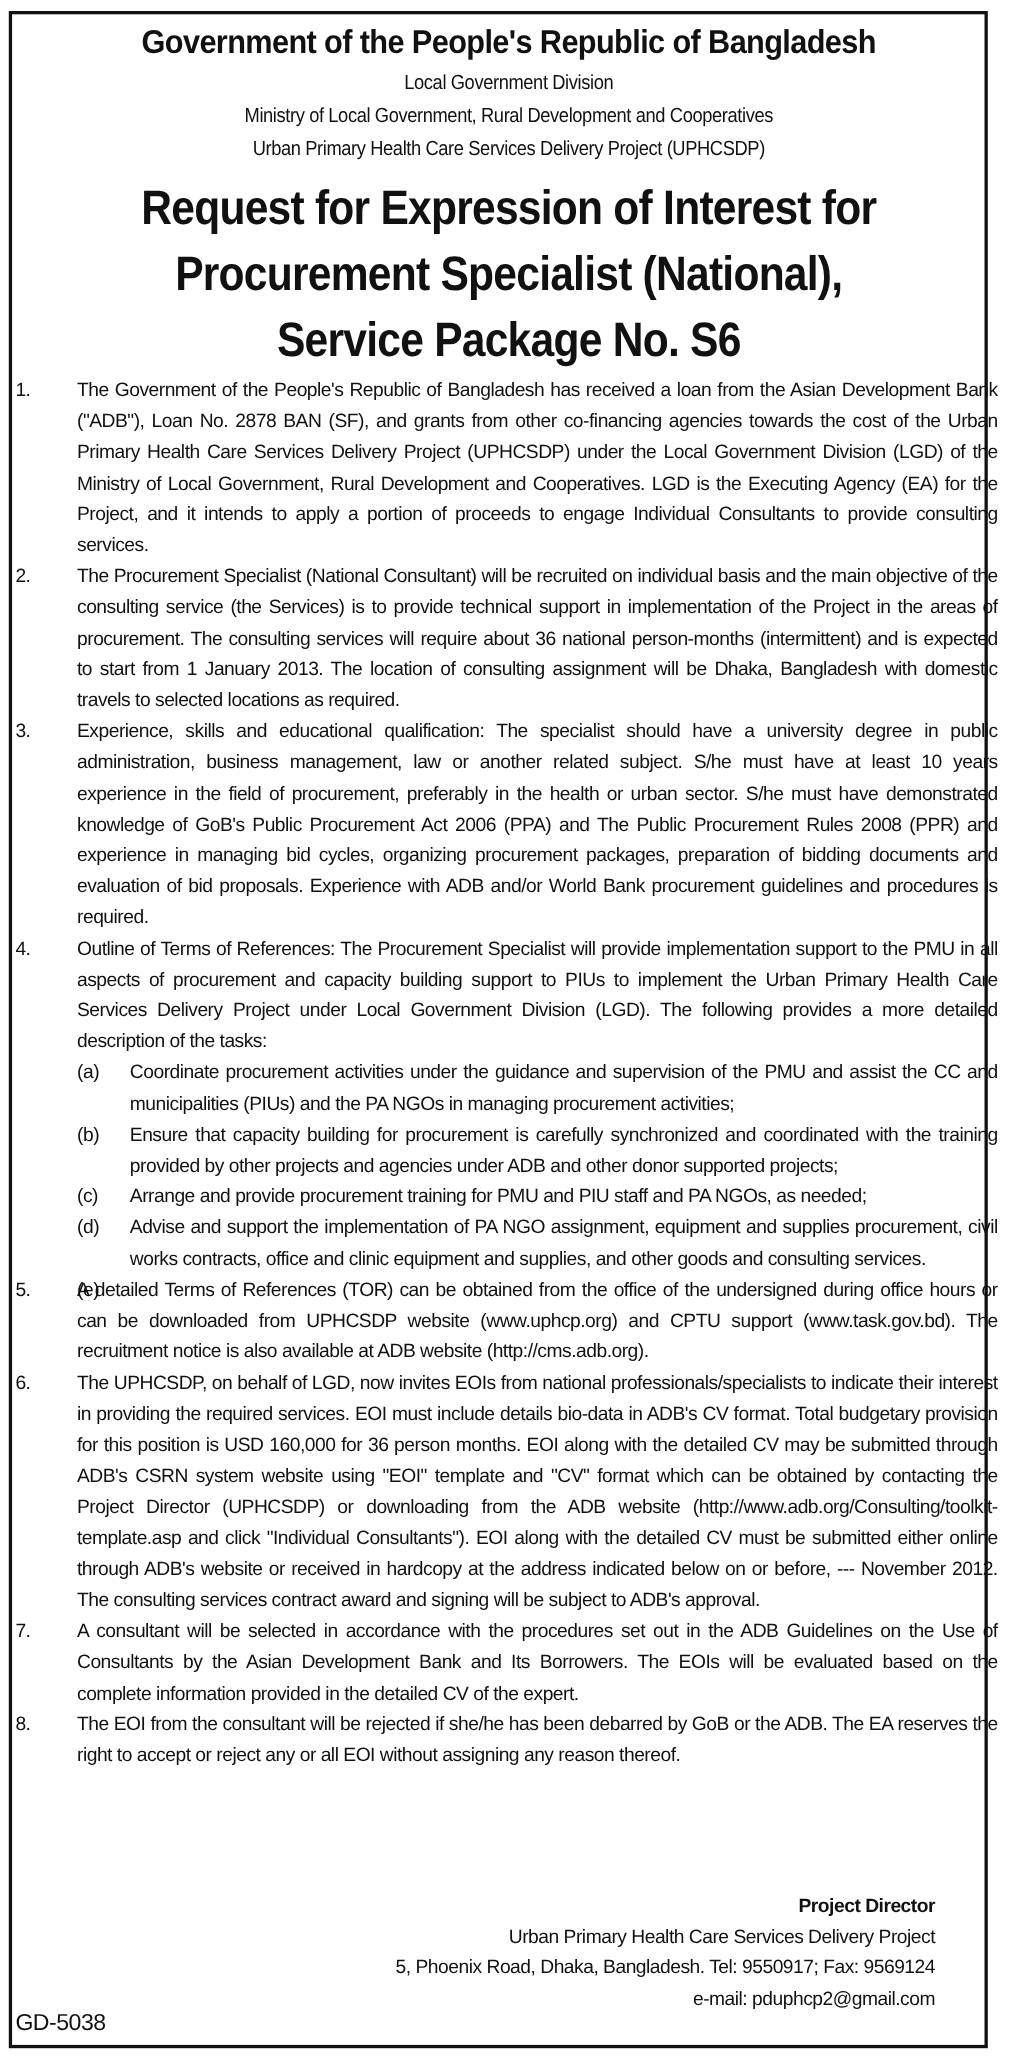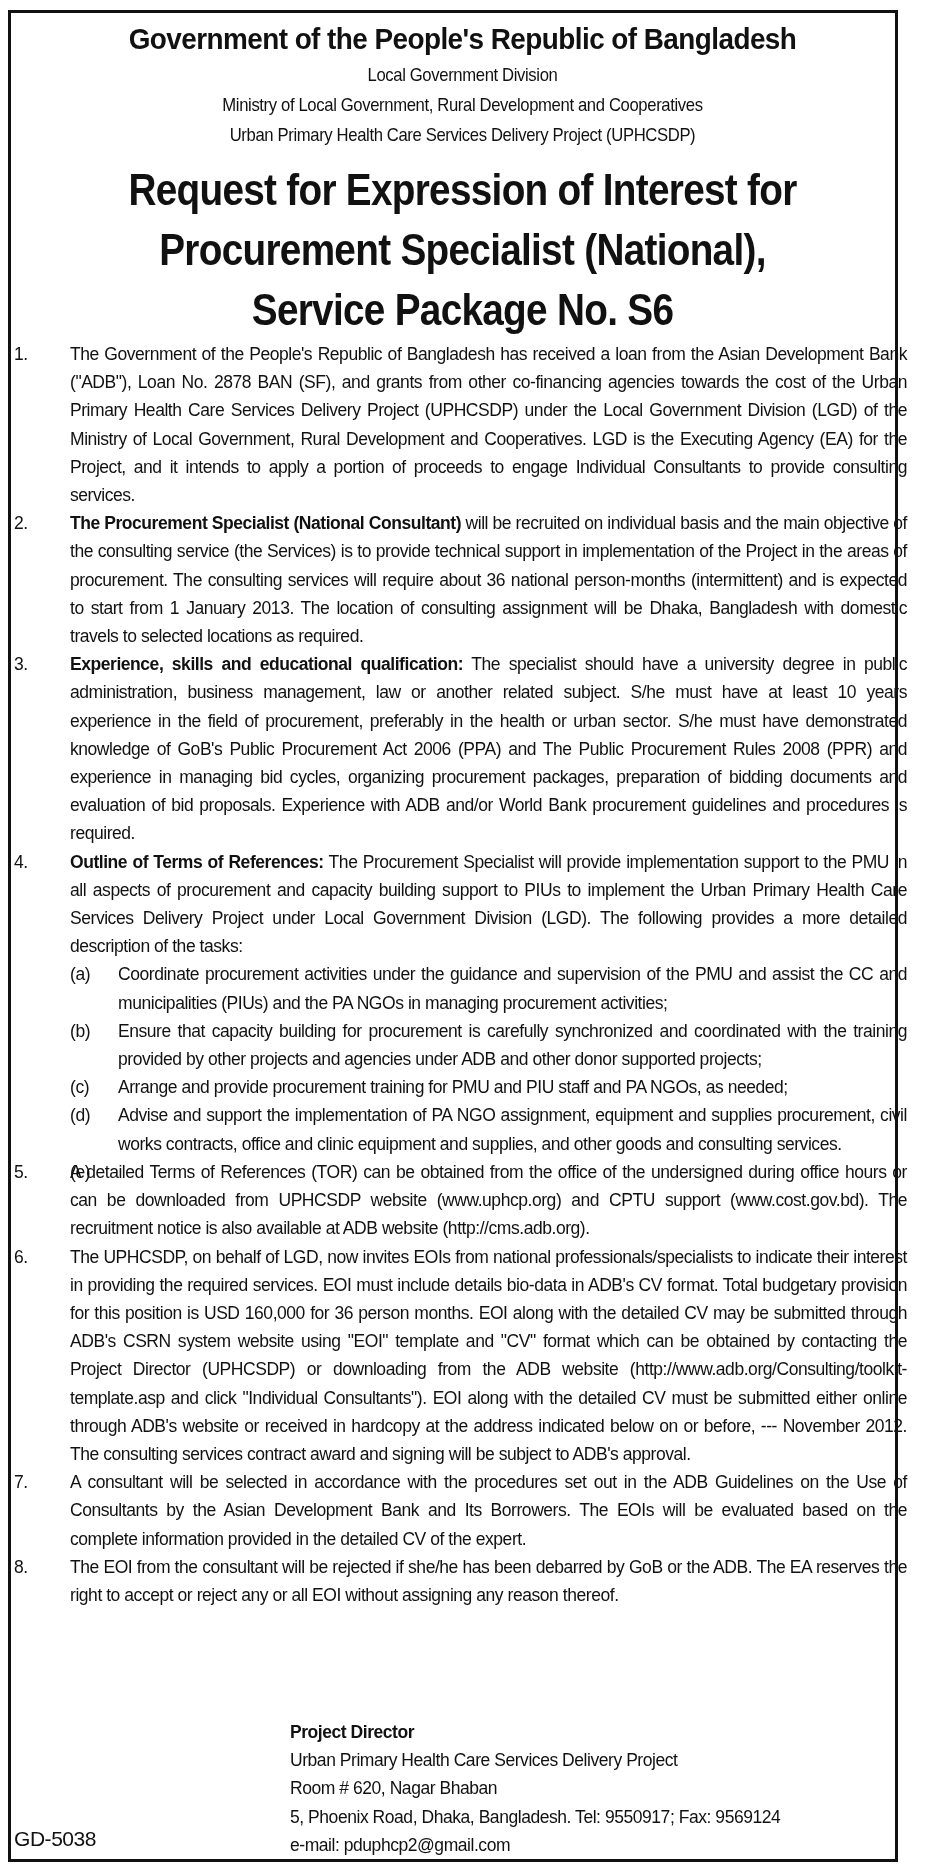--- a/index.html
+++ b/index.html
@@ -12,25 +12,25 @@
          letter-spacing: -0.6px; transform: scaleX(0.93); transform-origin: center; }
   .sub { position: absolute; left: 0; right: 0; font-size: 18.5px; letter-spacing: -0.4px;
          transform: scaleX(0.9); transform-origin: center; }
   .sub1 { top: 64px; } .sub2 { top: 94px; } .sub3 { top: 124px; }
   .title { position: absolute; left: 0; right: 0; top: 160px; font-size: 44px; font-weight: bold;
            line-height: 60px; letter-spacing: -0.8px; transform: scaleX(0.88); transform-origin: center top; }
   .body { position: absolute; left: 14px; right: 18px; top: 340px; font-size: 17.5px; line-height: 28.2px;
           letter-spacing: -0.45px; }
   .item { position: relative; padding-left: 56px; text-align: justify; }
   .num { position: absolute; left: 0; top: 0; }
-  .item b { font-weight: bold; }
+  .item b { font-weight: normal; }
   .subitem { position: relative; padding-left: 104px; text-align: justify; }
   .subitem .let { position: absolute; left: 56px; top: 0; }
   .u { }
-  .sign { position: absolute; left: 290px; width: 560px; text-align: left; font-size: 17.5px;
+  .sign { position: absolute; left: 290px; width: 560px; text-align: right; font-size: 17.5px;
           line-height: 28.2px; letter-spacing: -0.45px; }
   .sign .pd { font-weight: bold; }
   .gd { position: absolute; left: 14px; top: 1827px; font-size: 21px; letter-spacing: -0.45px; }
 </style>
 </head>
 <body>
 
 <div class="frame"></div>
 
 <div class="hdr gov">Government of the People's Republic of Bangladesh</div>
@@ -75,37 +75,36 @@
   </div>
   <div class="subitem">
     <span class="let">(d)</span>
     <span>Advise and support the implementation of PA NGO assignment, equipment and supplies procurement, civil works contracts, office and clinic equipment and supplies, and other goods and consulting services.</span>
   </div>
   <div class="subitem">
     <span class="let">(e)</span>
   </div>
   <div class="item">
     <span class="num">5.</span>
-    <span>A detailed Terms of References (TOR) can be obtained from the office of the undersigned during office hours or can be downloaded from UPHCSDP website (</span><span class="u">www.uphcp.org</span><span>) and CPTU support (</span><span class="u">www.cost.gov.bd</span><span>). The recruitment notice is also available at ADB website (http://cms.adb.org).</span>
+    <span>A detailed Terms of References (TOR) can be obtained from the office of the undersigned during office hours or can be downloaded from UPHCSDP website (</span><span class="u">www.uphcp.org</span><span>) and CPTU support (</span><span class="u">www.task.gov.bd</span><span>). The recruitment notice is also available at ADB website (http://cms.adb.org).</span>
   </div>
   <div class="item">
     <span class="num">6.</span>
     <span>The UPHCSDP, on behalf of LGD, now invites EOIs from national professionals/specialists to indicate their interest in providing the required services. EOI must include details bio-data in ADB's CV format. Total budgetary provision for this position is USD 160,000 for 36 person months. EOI along with the detailed CV may be submitted through ADB's CSRN system website using "EOI" template and "CV" format which can be obtained by contacting the Project Director (UPHCSDP) or downloading from the ADB website (http://www.adb.org/Consulting/toolkit-template.asp and click "Individual Consultants"). EOI along with the detailed CV must be submitted either online through ADB's website or received in hardcopy at the address indicated below on or before, --- November 2012. The consulting services contract award and signing will be subject to ADB's approval.</span>
   </div>
   <div class="item">
     <span class="num">7.</span>
     <span>A consultant will be selected in accordance with the procedures set out in the ADB Guidelines on the Use of Consultants by the Asian Development Bank and Its Borrowers. The EOIs will be evaluated based on the complete information provided in the detailed CV of the expert.</span>
   </div>
   <div class="item">
     <span class="num">8.</span>
     <span>The EOI from the consultant will be rejected if she/he has been debarred by GoB or the ADB. The EA reserves the right to accept or reject any or all EOI without assigning any reason thereof.</span>
   </div>
 </div>
 
 <div class="sign" style="top:1718px">
   <div class="pd">Project Director</div>
   <div>Urban Primary Health Care Services Delivery Project</div>
-  <div>Room # 620, Nagar Bhaban</div>
   <div>5, Phoenix Road, Dhaka, Bangladesh. Tel: 9550917; Fax: 9569124</div>
   <div>e-mail: pduphcp2@gmail.com</div>
 </div>
 
 <div class="gd">GD-5038</div>
 
 </body></html>

